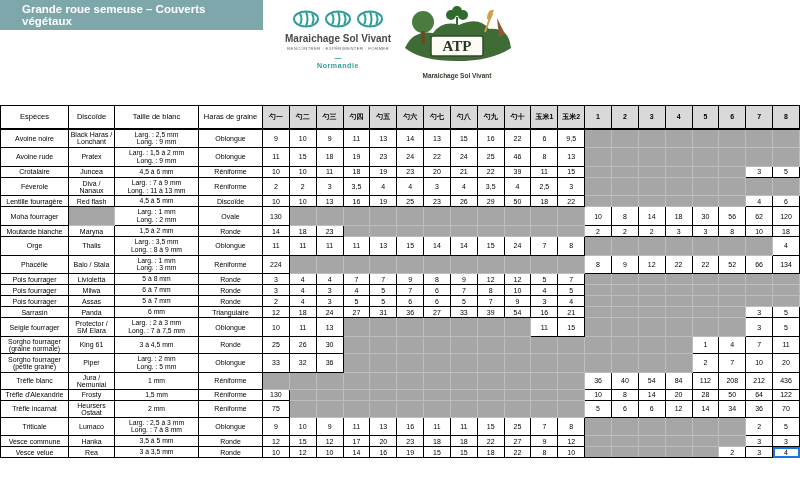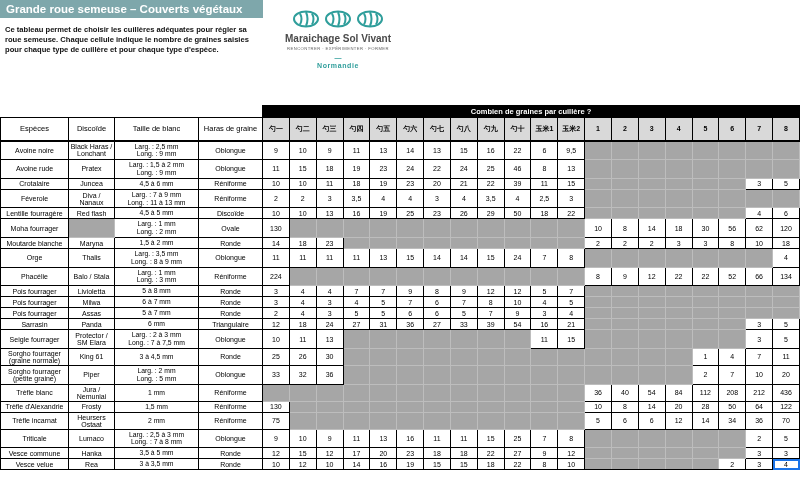--- a/index.html
+++ b/index.html
@@ -2,21 +2,21 @@
 <html style="--teal: #7ea7ab; --sel: #1a73e8; --graycell: #a6a6a6; --hdrbg: #d9d9d9; --logo-teal: #2f9e9b;"><head>
 <meta charset="utf-8">
 <style>
   :root { --teal:#7ea7ab; --sel:#1a73e8; --graycell:#a6a6a6; --hdrbg:#d9d9d9; --logo-teal:#2f9e9b; }
   * { box-sizing:border-box; }
   html,body { margin:0; padding:0; }
   body { width:800px; height:485px; background:#fff; font-family:"Liberation Sans", sans-serif; overflow:hidden; position:relative; }
 
   .top { position:relative; height:105px; width:800px; }
   .title-bar { position:absolute; left:0; top:0; width:263px; background:var(--teal); color:#fff;
-               font-weight:bold; font-size:11.5px; padding:3px 6px; }
+               font-weight:bold; font-size:11.5px; padding:3px 22px; }
   .desc { position:absolute; left:5px; top:25px; width:254px; font-size:7.6px; font-weight:bold;
           color:#111; line-height:1.32; }
   .desc p { margin:0 0 8px; }
 
   .msv-logo { position:absolute; left:282px; top:8px; width:112px; text-align:center; }
   .msv-logo .fish { display:block; margin:0 auto 3px; }
   .msv-name { font-size:10px; font-weight:bold; color:#4a4a4a; }
   .msv-tagline { font-size:4.2px; color:#666; letter-spacing:.4px; margin-top:2px; }
   .msv-dash { color:var(--logo-teal); font-size:7px; font-weight:bold; margin-top:3px; }
   .msv-region { color:var(--logo-teal); font-size:7px; font-weight:bold; letter-spacing:.6px; margin-top:1px; }
@@ -36,54 +36,66 @@
   td.gray { background:var(--graycell); border:1px solid #bdbdbd; }
   tr:last-child td { border-bottom:1px solid #000; }
   td.sel { outline:2px solid var(--sel); outline-offset:-2px; }
 </style>
 </head>
 <body>
 
 <div class="top">
   <div class="title-bar">Grande roue semeuse – Couverts végétaux</div>
   <div class="desc">
-    <p>Ce tableau permet de choisir les cuillères adéquates pour régler sa roue semeuse. Chaque cellule indique le nombre de graines saisies pour chaque type de cuillère et pour chaque type d'espèce.</p>
   </div>
 
   <div class="msv-logo">
     <svg class="fish" width="96" height="22" viewBox="0 0 96 22">
       <g stroke="#2f9e9b" fill="none" stroke-width="2">
         <ellipse cx="16" cy="11" rx="12" ry="7.5"></ellipse>
         <path d="M10 5.5 Q13 11 10 16.5 M16 4 Q19 11 16 18 M22 5.5 Q25 11 22 16.5"></path>
         <ellipse cx="48" cy="11" rx="12" ry="7.5"></ellipse>
         <path d="M42 5.5 Q45 11 42 16.5 M48 4 Q51 11 48 18 M54 5.5 Q57 11 54 16.5"></path>
         <ellipse cx="80" cy="11" rx="12" ry="7.5"></ellipse>
         <path d="M74 5.5 Q77 11 74 16.5 M80 4 Q83 11 80 18 M86 5.5 Q89 11 86 16.5"></path>
       </g>
     </svg>
     <div class="msv-name">Maraichage Sol Vivant</div>
     <div class="msv-tagline">RENCONTRER · EXPÉRIMENTER · FORMER</div>
     <div class="msv-dash">—</div>
     <div class="msv-region">Normandie</div>
   </div>
 
+  <div class="atp-logo">
+    <svg width="128" height="66" viewBox="0 0 128 66">
+      <path d="M12,44 Q20,26 40,29 Q50,16 66,21 Q86,12 96,25 Q116,23 118,44 Q98,57 64,57 Q28,57 12,44 Z" fill="#3f6b35"></path>
+      <circle cx="30" cy="18" r="11" fill="#4a7c3f"></circle>
+      <rect x="28" y="27" width="4" height="13" fill="#6b4a2a"></rect>
+      <circle cx="58" cy="11" r="5" fill="#2f6b2f"></circle>
+      <circle cx="64" cy="7" r="5" fill="#2f6b2f"></circle>
+      <circle cx="70" cy="11" r="5" fill="#2f6b2f"></circle>
+      <rect x="63" y="13" width="2" height="8" fill="#2f6b2f"></rect>
+      <path d="M92 28 L100 6" stroke="#c9a44a" stroke-width="2" fill="none"></path>
+      <ellipse cx="97" cy="11" rx="2.5" ry="5" fill="#c9a44a" transform="rotate(20 97 11)"></ellipse>
+      <path d="M104 14 L112 30 L106 33 Z" fill="#8a5a33"></path>
+      <rect x="38" y="32" width="52" height="20" rx="2" fill="#fdfbf4" stroke="#2f4a2f" stroke-width="1.5"></rect>
+      <text x="64" y="47" text-anchor="middle" font-family="Liberation Serif, serif" font-weight="bold" font-size="15" fill="#233a23">ATP</text>
+    </svg>
+    <div class="atp-name">Maraichage Sol Vivant</div>
+  </div>
 </div>
 
 <table class="sheet">
   <colgroup>
     <col style="width:68px">
       <col style="width:46px">
       <col style="width:84px">
       <col style="width:64px">
   </colgroup>
   <tbody id="sheet-body">
-      <tr>
-  <td class="spacer" colspan="4"></td>
-  <td class="banner" colspan="20">Combien de graines par cuillère ?</td>
-      </tr>
       <tr>
         <td class="lh">Espèces</td>
         <td class="lh">Discoïde</td>
         <td class="lh">Taille de blanc</td>
         <td class="lh">Haras de graine</td>
         <td class="ch">勺一</td>
         <td class="ch">勺二</td>
         <td class="ch">勺三</td>
         <td class="ch">勺四</td>
         <td class="ch">勺五</td>

